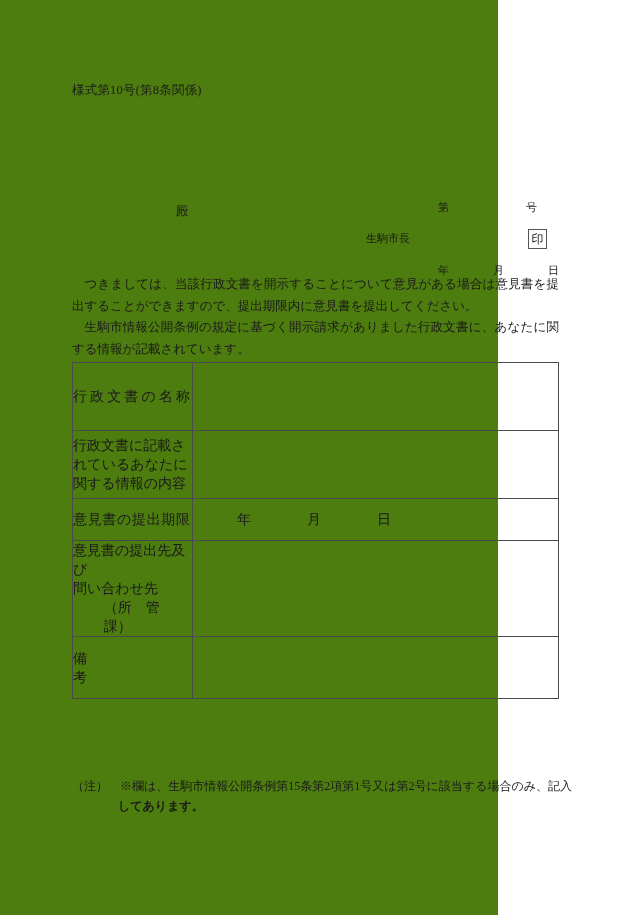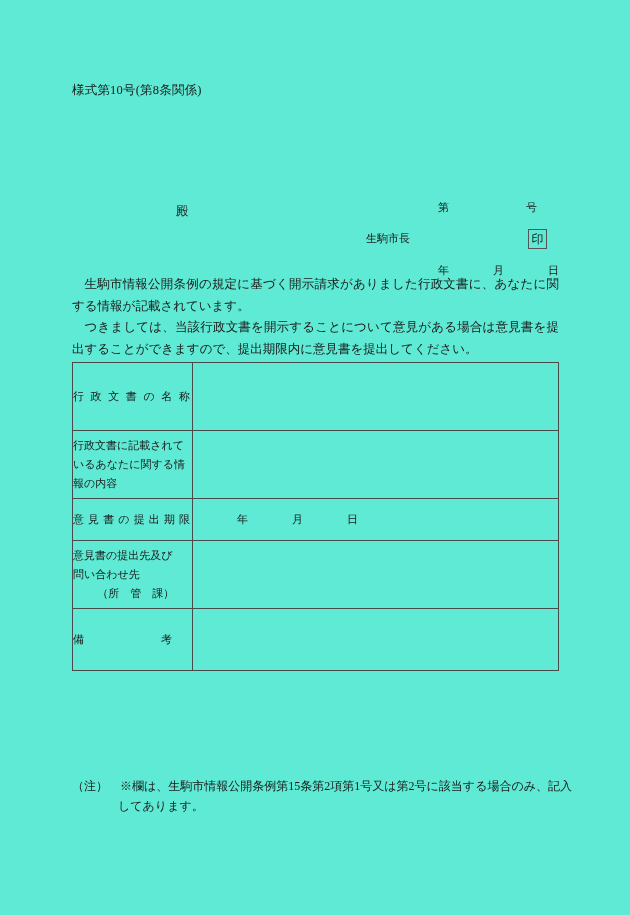--- a/index.html
+++ b/index.html
@@ -13,23 +13,23 @@
     position: relative;
     font-family: "Liberation Serif", "DejaVu Serif", serif;
     color: #1a1a1a;
     overflow: hidden;
   }
 
   .page {
     position: absolute;
     left: 0;
     top: 0;
-    width: 630px;
+    width: 498px;
     height: 915px;
-    background: #5eead4;
+    background: #4d7c0f;
   }
 
   
   .form-no {
     position: absolute;
     left: 72px;
     top: 82px;
     font-size: 12.5px;
     letter-spacing: 0.2px;
     white-space: nowrap;
@@ -112,21 +112,21 @@
   .form-table {
     position: absolute;
     left: 72px;
     top: 362px;
     width: 487px;
     border-collapse: collapse;
     table-layout: fixed;
   }
   .form-table td {
     border: 1px solid #4a4a4a;
-    font-size: 11px;
+    font-size: 14px;
     line-height: 19px;
     vertical-align: middle;
     padding: 0;
   }
   .label-cell {
     width: 120px;
     padding: 6px 6px 6px 8px;
     box-sizing: border-box;
   }
   .value-cell {
@@ -163,21 +163,21 @@
   
   .footnote {
     position: absolute;
     left: 72px;
     top: 776px;
     width: 495px;
     font-size: 12px;
     line-height: 20px;
   }
   .footnote-line1 { white-space: nowrap; }
-  .footnote-line2 { padding-left: 46px; }
+  .footnote-line2 { padding-left: 46px; font-weight: bold; }
 </style>
 </head>
 <body>
 
 <div class="page">
 
   <div class="form-no">様式第10号(第8条関係)</div>
 
 
   <div class="ref-block">
@@ -185,22 +185,22 @@
     <div class="ref-line">年　　　　月　　　　日</div>
   </div>
 
   <div class="addressee">殿</div>
 
   <div class="issuer">生駒市長</div>
 
   <div class="seal-box">印</div>
 
   <div class="body-text">
+    <p>つきましては、当該行政文書を開示することについて意見がある場合は意見書を提出することができますので、提出期限内に意見書を提出してください。</p>
     <p>生駒市情報公開条例の規定に基づく開示請求がありました行政文書に、あなたに関する情報が記載されています。</p>
-    <p>つきましては、当該行政文書を開示することについて意見がある場合は意見書を提出することができますので、提出期限内に意見書を提出してください。</p>
   </div>
 
   <table class="form-table">
     <tbody>
       <tr class="r1">
         <td class="label-cell">
           <span class="lbl-spread">行政文書の名称</span>
         </td>
         <td class="value-cell"></td>
       </tr>

